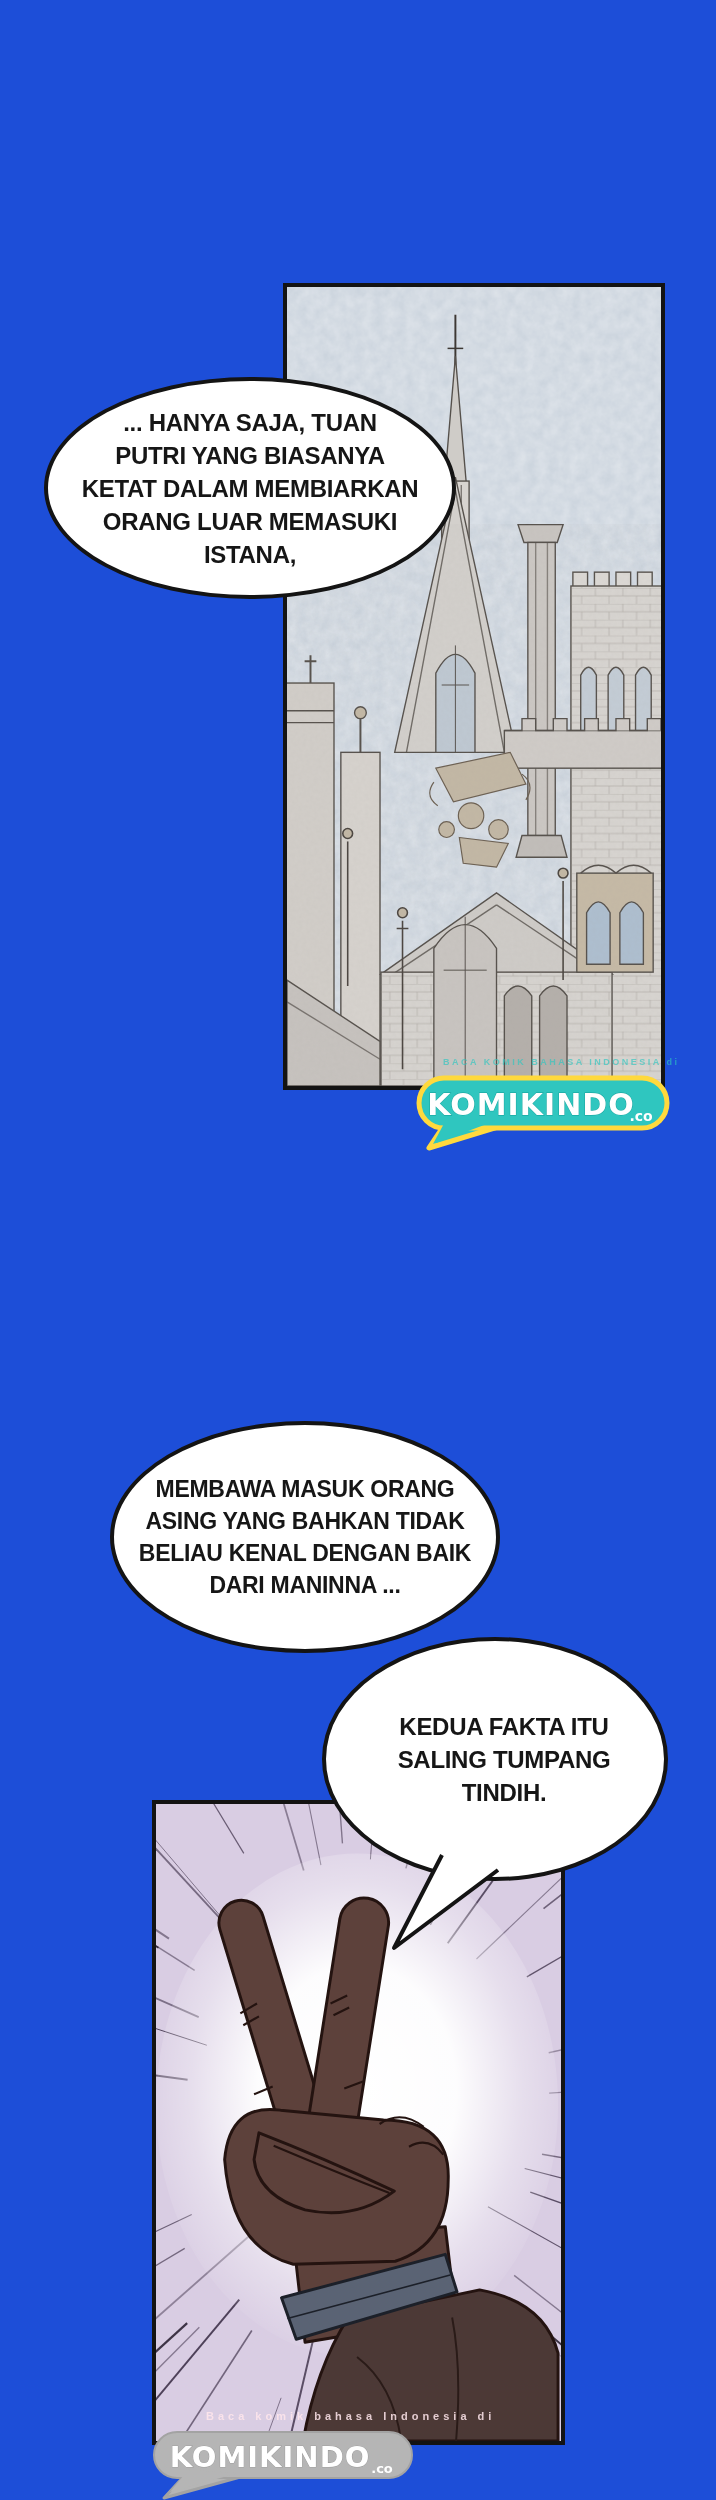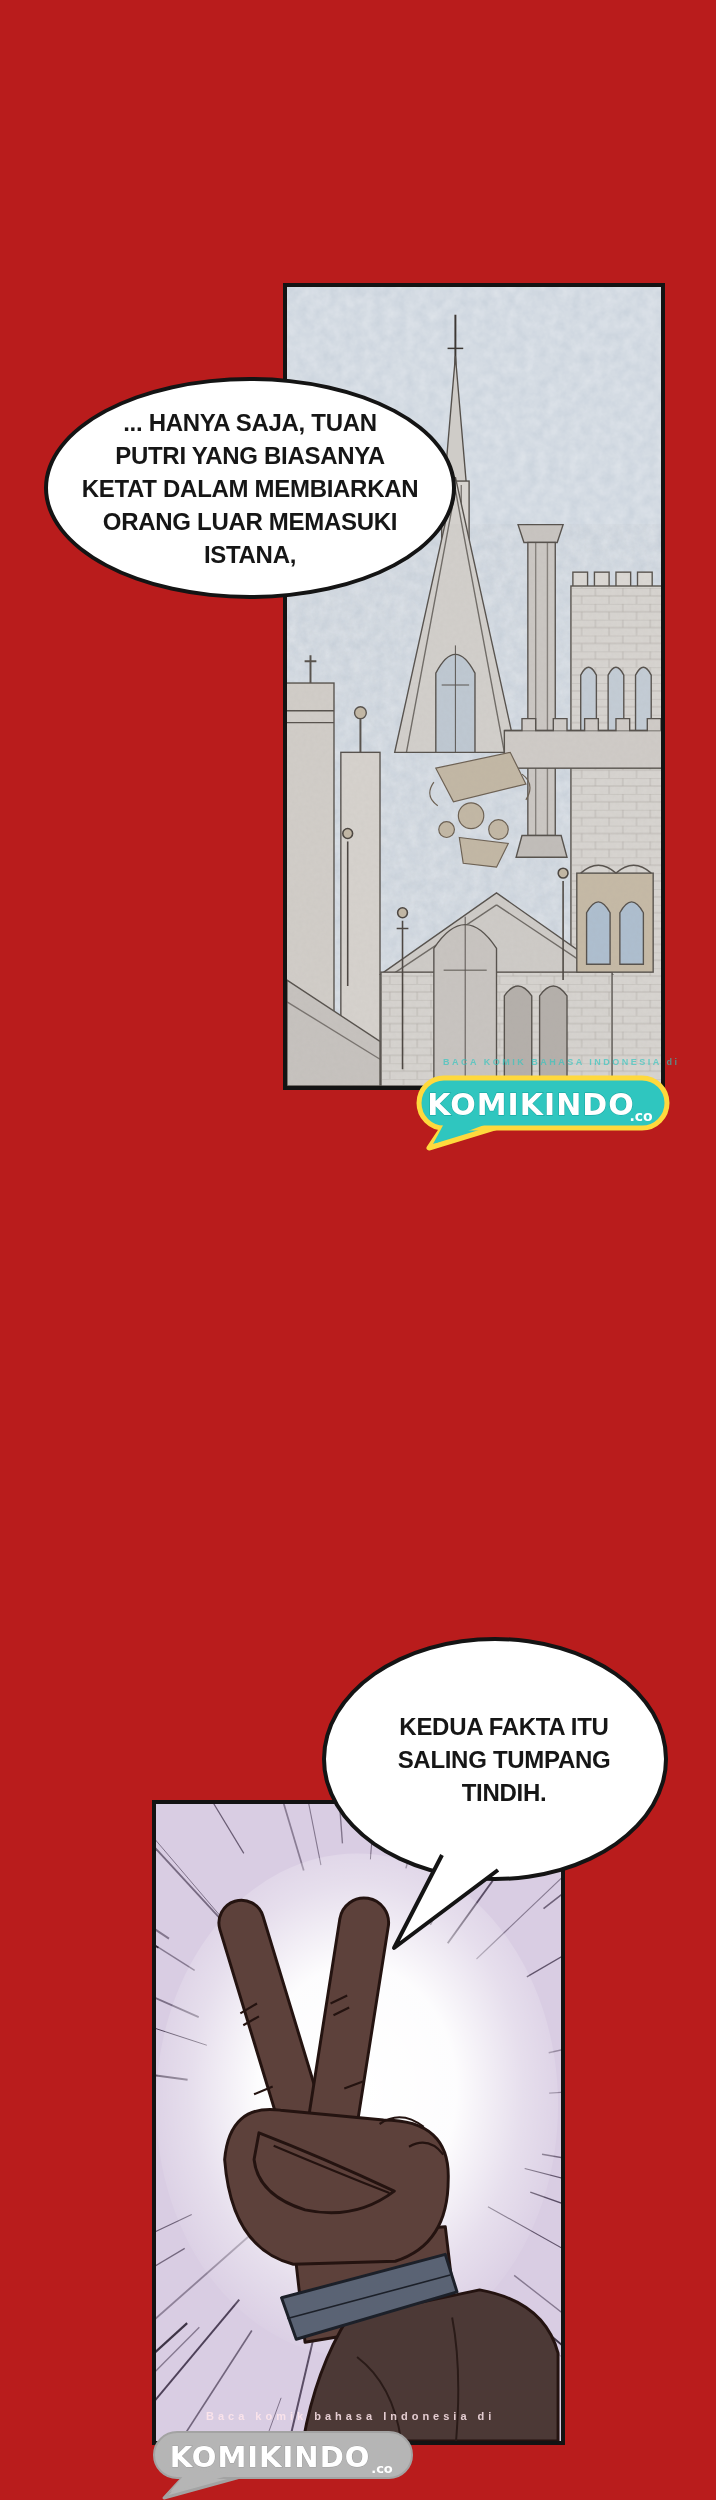--- a/index.html
+++ b/index.html
@@ -1,16 +1,16 @@
 <!DOCTYPE html>
 <html><head>
 <meta charset="utf-8">
 <style>
   html,body{margin:0;padding:0;background:#ffffff;}
-  .page{position:relative;width:716px;height:2500px;background:#b91c1c;overflow:hidden;
+  .page{position:relative;width:716px;height:2500px;background:#1d4ed8;overflow:hidden;
         font-family:"Liberation Sans",sans-serif;}
   .panel{position:absolute;background:#fff;border:4px solid #131313;box-sizing:border-box;z-index:1;}
   .panel svg{display:block;width:100%;height:100%;}
   #castle-panel{left:283px;top:283px;width:382px;height:807px;}
   #hand-panel{left:152px;top:1800px;width:413px;height:645px;}
   .bubble{position:absolute;background:#fff;border:4px solid #141414;border-radius:50%;
           box-sizing:border-box;display:flex;align-items:center;justify-content:center;}
   .bubble .txt{white-space:pre-line;text-align:center;font-weight:700;color:#161616;
                letter-spacing:-0.3px;}
   #bubble-top{left:44px;top:377px;width:412px;height:222px;z-index:2;}
@@ -146,20 +146,26 @@
 
   <div class="bubble" id="bubble-overlap">
     <div class="txt">KEDUA FAKTA ITU
 SALING TUMPANG
 TINDIH.</div>
   </div>
   <svg id="bubble-overlap-tail" viewBox="0 0 130 115">
     <path d="M62,10 L14,103 L118,25" fill="#ffffff" stroke="#141414" stroke-width="4" stroke-linejoin="round"></path>
   </svg>
 
+  <div class="bubble" id="bubble-middle">
+    <div class="txt">MEMBAWA MASUK ORANG
+ASING YANG BAHKAN TIDAK
+BELIAU KENAL DENGAN BAIK
+DARI MANINNA ...</div>
+  </div>
 
   <div class="panel" id="hand-panel">
     <svg viewBox="0 0 413 645" preserveAspectRatio="none">
       <defs>
         <radialGradient id="glow" cx="0.5" cy="0.47" r="0.55">
           <stop offset="0" stop-color="#ffffff" stop-opacity="1"></stop>
           <stop offset="0.45" stop-color="#ffffff" stop-opacity="0.95"></stop>
           <stop offset="0.75" stop-color="#ffffff" stop-opacity="0.35"></stop>
           <stop offset="1" stop-color="#ffffff" stop-opacity="0"></stop>
         </radialGradient>

